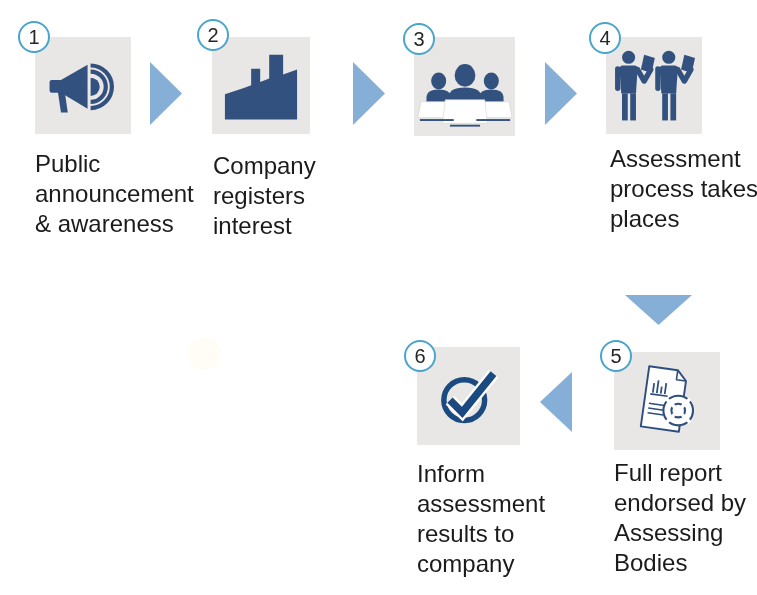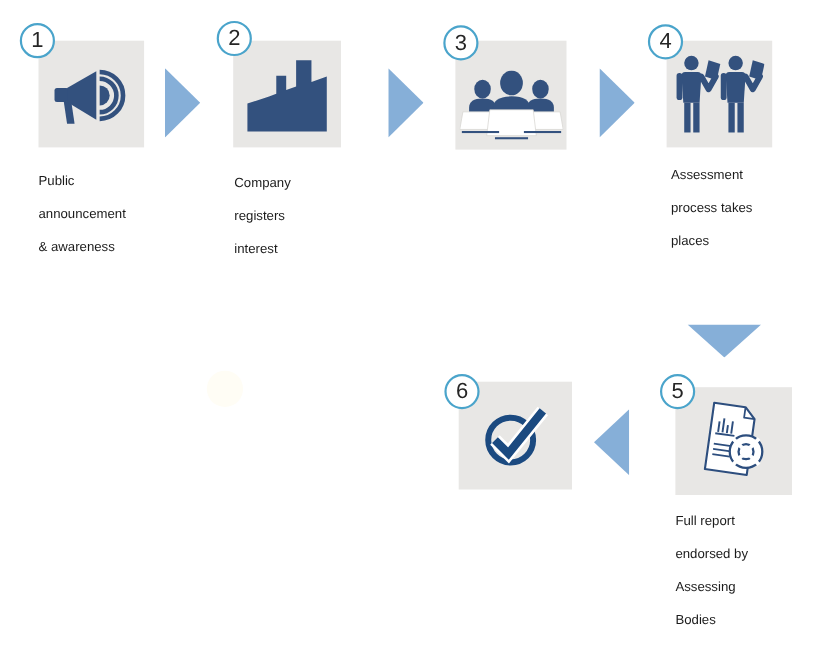--- a/index.html
+++ b/index.html
@@ -11,21 +11,21 @@
     position:absolute;background:#E8E7E5;
     display:flex;align-items:center;justify-content:center;
   }
   .badge{
     position:absolute;width:32px;height:32px;box-sizing:border-box;
     background:#ffffff;border:2px solid #4AA4CB;border-radius:50%;
     display:flex;align-items:center;justify-content:center;
     font-size:20px;color:#262626;z-index:3;
   }
   .label{
-    position:absolute;font-size:12px;line-height:30px;color:#1B1B1B;
+    position:absolute;font-size:24px;line-height:30px;color:#1B1B1B;
     white-space:pre-line;width:180px;
   }
   .arrow{position:absolute;display:block;}
   .icon{display:block;}
   .artifact{
     position:absolute;border-radius:50%;background:#FFFDF5;
   }
 </style>
 </head>
 <body>
@@ -128,20 +128,24 @@
 Bodies</div>
 
   <div class="badge" style="left:404px;top:340px">6</div>
   <div class="tile" style="left:417px;top:347px;width:103px;height:98px">
     <svg class="icon" width="68" height="68" viewBox="0 0 100 100">
       <circle cx="43" cy="56" r="30" fill="none" stroke="#1B4A80" stroke-width="8"></circle>
       <path d="M22,56 L40,74 L86,17" fill="none" stroke="#ffffff" stroke-width="18"></path>
       <path d="M22,56 L40,74 L86,17" fill="none" stroke="#1B4A80" stroke-width="11"></path>
     </svg>
   </div>
+  <div class="label" style="left:417px;top:459px">Inform
+assessment
+results to
+company</div>
 
   <svg class="arrow" style="left:150px;top:62px" width="32" height="63">
     <polygon points="0,0 32,31.5 0,63" fill="#86AFD8"></polygon>
   </svg>
   <svg class="arrow" style="left:353px;top:62px" width="32" height="63">
     <polygon points="0,0 32,31.5 0,63" fill="#86AFD8"></polygon>
   </svg>
   <svg class="arrow" style="left:545px;top:62px" width="32" height="63">
     <polygon points="0,0 32,31.5 0,63" fill="#86AFD8"></polygon>
   </svg>

